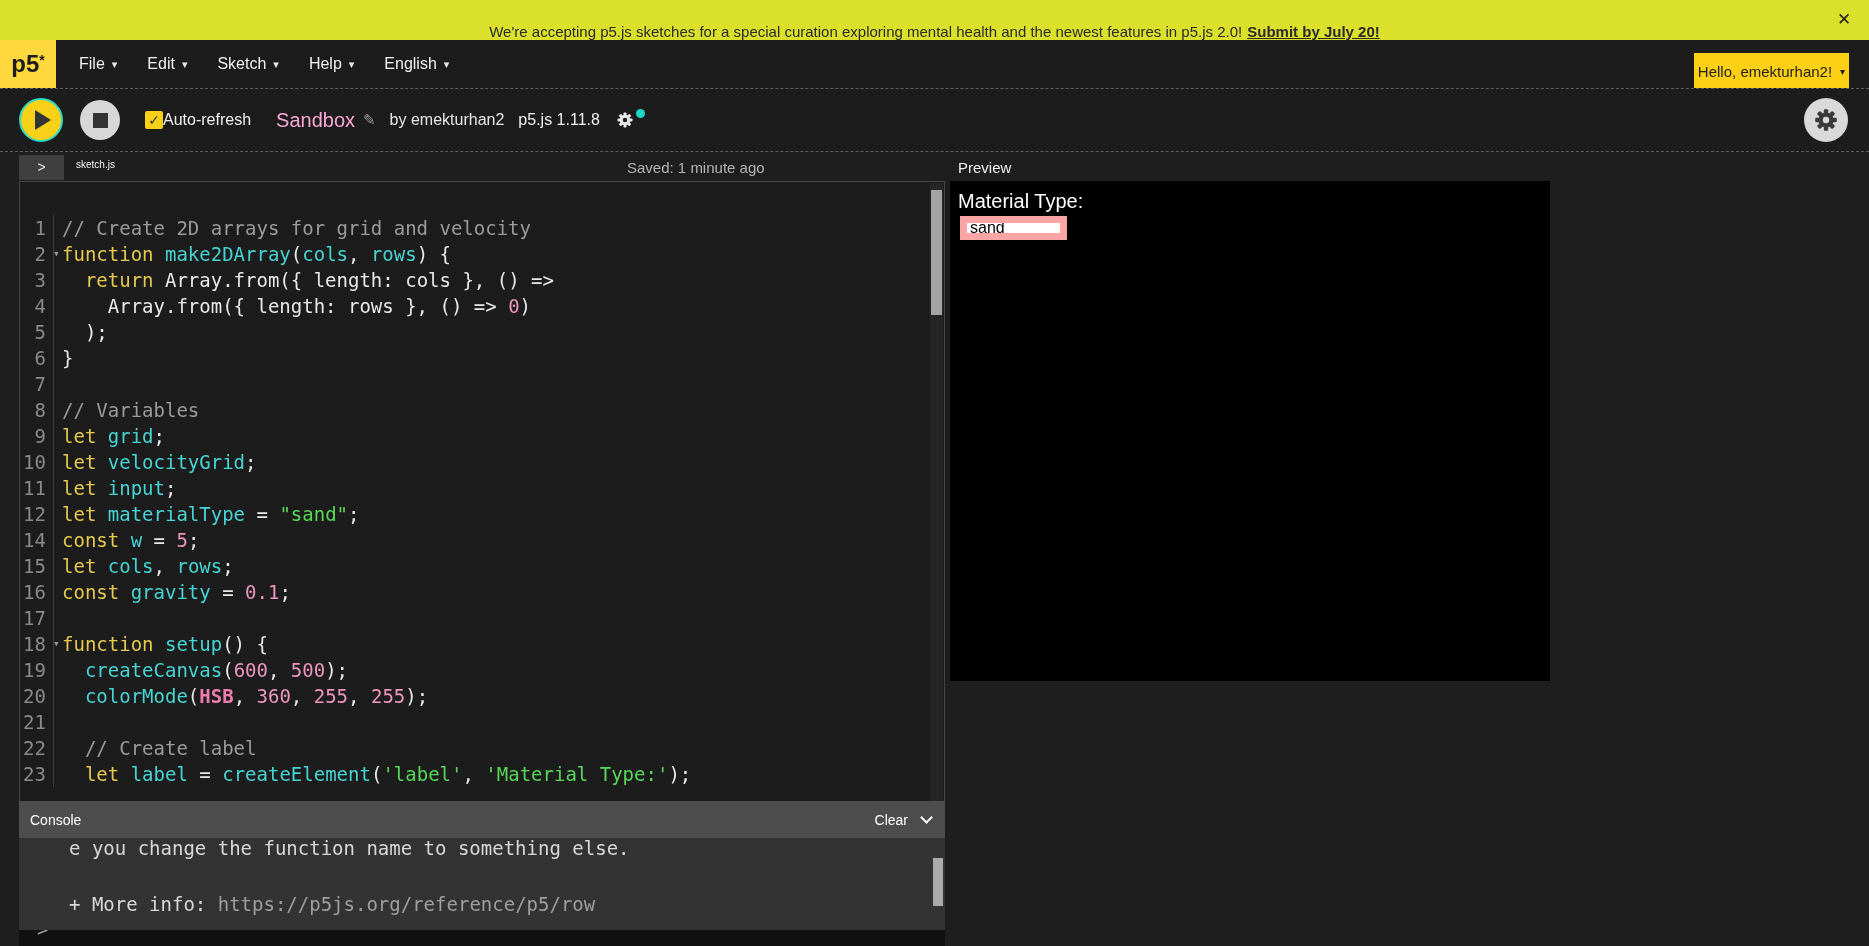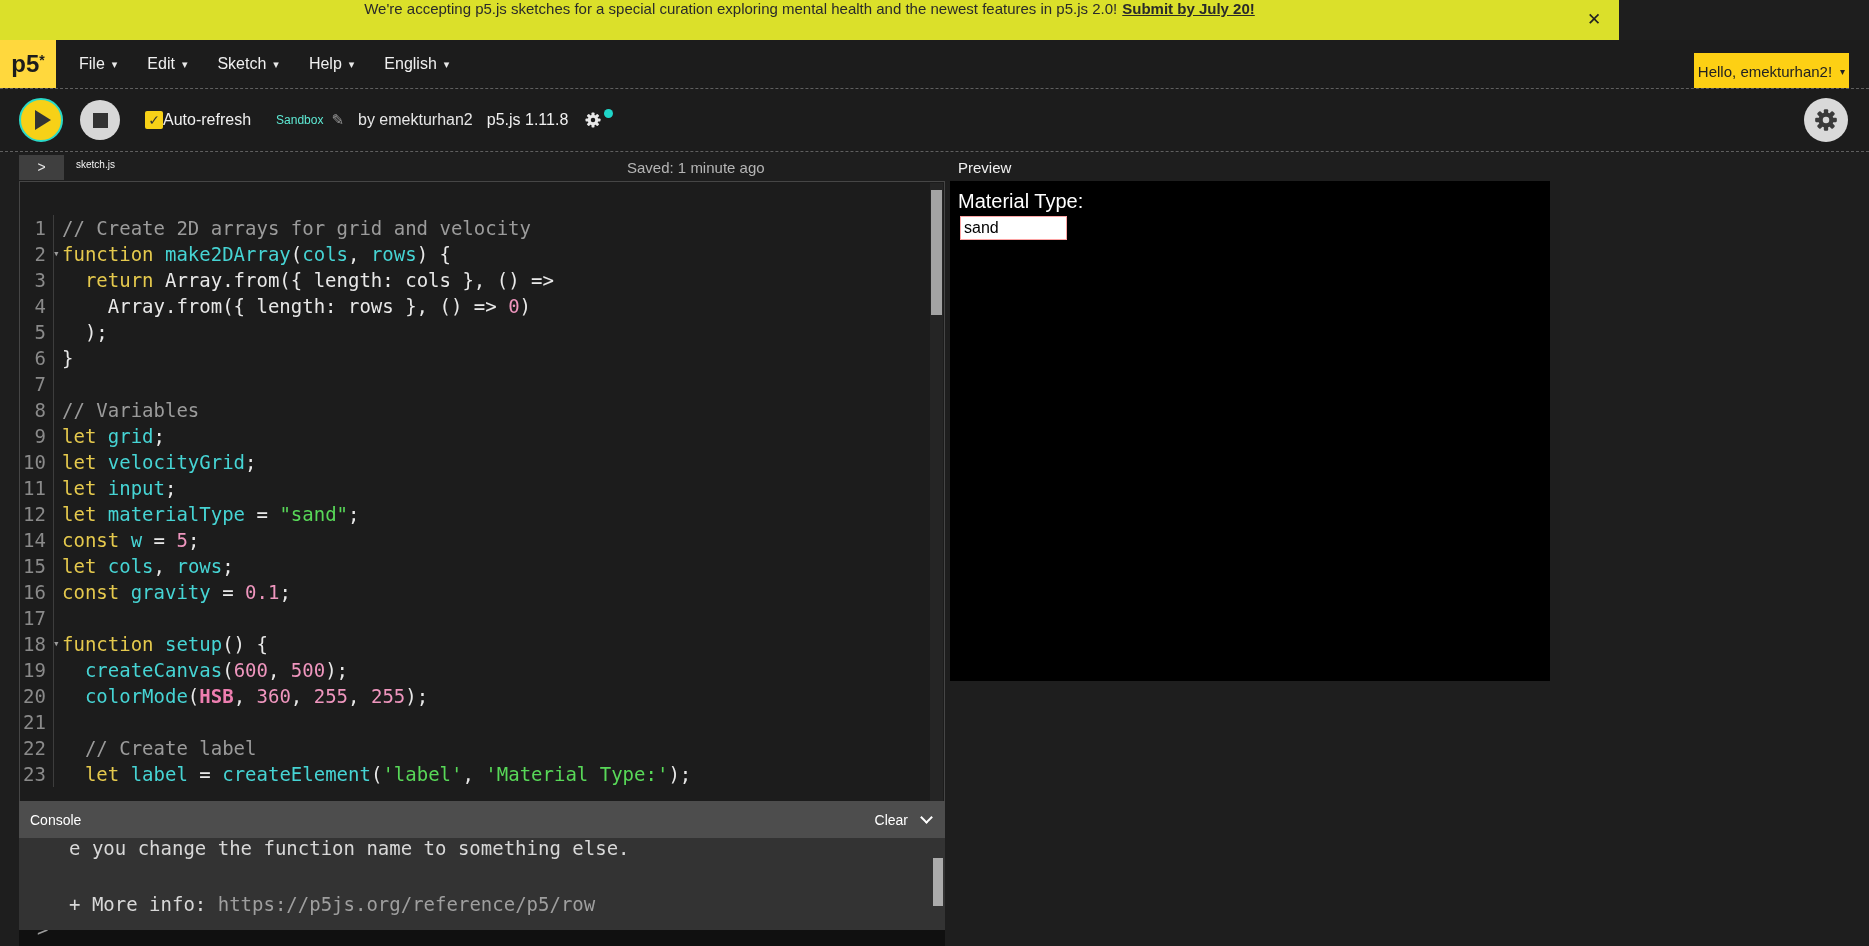--- a/index.html
+++ b/index.html
@@ -3,22 +3,22 @@
 <meta charset="utf-8">
 <style>
   * { box-sizing: border-box; }
   html,body { margin:0; padding:0; }
   body {
     width:1869px; height:946px; overflow:hidden; position:relative;
     background:#1e1e1e; font-family:"Liberation Sans", sans-serif;
   }
   
   .banner {
-    position:absolute; left:0; top:0; width:1619px; height:40px;
-    background:#dbe02a; color:#2a2a2a; display:flex; align-items:flex-start; justify-content:center;
+    position:absolute; left:0; top:0; width:1869px; height:40px;
+    background:#dbe02a; color:#2a2a2a; display:flex; align-items:flex-end; justify-content:center;
     font-size:15px;
   }
   .banner .cta { font-weight:bold; margin-left:5px;text-decoration:underline; }
   .banner-close {
     position:absolute; right:14px; top:9px; width:22px; height:22px;
     color:#222; font-size:17px; line-height:22px; text-align:center; cursor:pointer;
   }
   
   .nav {
     position:absolute; left:0; top:40px; width:1869px; height:48px;
@@ -60,21 +60,21 @@
   .stop-btn {
     margin-left:17px; width:40px; height:40px; border-radius:50%;
     background:#d7d7d7; display:flex; align-items:center; justify-content:center; cursor:pointer;
   }
   .stop-sq { width:15px; height:15px; background:#333; }
   .checkbox {
     margin-left:25px; width:18px; height:18px; background:#f7d117; border-radius:2px;
     color:#333; font-size:14px; line-height:18px; text-align:center; cursor:pointer;
   }
   .tb-label { color:#f0f0f0; font-size:16px; }
-  .project-name { color:#5eead4; font-size:12px; margin-left:25px; }
+  .project-name { color:#f9a8d4; font-size:20px; margin-left:25px; }
   .pencil-icon { color:#9a9a9a; font-size:15px; margin-left:8px; cursor:pointer; }
   .author { color:#e6e6e6; font-size:16px; margin-left:14px; }
   .version { color:#f0f0f0; font-size:16px; margin-left:14px; display:flex; align-items:center; cursor:pointer;gap:11px; }
   .version svg { margin-left:5px; }
   .teal-dot { width:9px; height:9px; border-radius:50%; background:#1fd6c9; margin-left:2px; margin-bottom:14px; }
   .settings-btn {
     position:absolute; left:1804px; top:98px; width:44px; height:44px; border-radius:50%;
     background:#d9d9d9; display:flex; align-items:center; justify-content:center; cursor:pointer;
   }
   
@@ -101,21 +101,21 @@
   .tk-k { color:#e5c94d; } .tk-v { color:#46d4d4; } .tk-s { color:#58d858; }
   .tk-n { color:#ef96be; } .tk-a { color:#ee7eb0; font-weight:bold; }
   .tk-c { color:#9b9b9b; } .tk-p { color:#e8e8e8; }
   .editor-vscroll-track { position:absolute; right:1px; top:1px; width:13px; height:618px; background:#252525; }
   .editor-vscroll-thumb { position:absolute; right:2px; top:8px; width:11px; height:125px; background:#a3a3a3; }
   
   .preview-canvas { position:absolute; left:950px; top:181px; width:600px; height:500px; background:#000; }
   .material-label { position:absolute; left:958px; top:190px; color:#fff; font-size:20px; }
   .material-input {
     position:absolute; left:960px; top:216px; width:107px; height:24px;
-    background:#fff; color:#000; border:1px solid #fca5a5; font-size:16px; padding:0 3px;
+    background:#fff; color:#000; border:7px solid #fca5a5; font-size:16px; padding:0 3px;
     font-family:"Liberation Sans", sans-serif;
   }
   
   .console-header {
     position:absolute; left:19px; top:801px; width:926px; height:37px;
     background:#4d4d4d; display:flex; align-items:center; z-index:3;
   }
   .console-title { color:#fff; font-size:14px; margin-left:11px; flex:1; }
   .clear-btn { color:#fff; font-size:14px; cursor:pointer; }
   .console-chevron {

